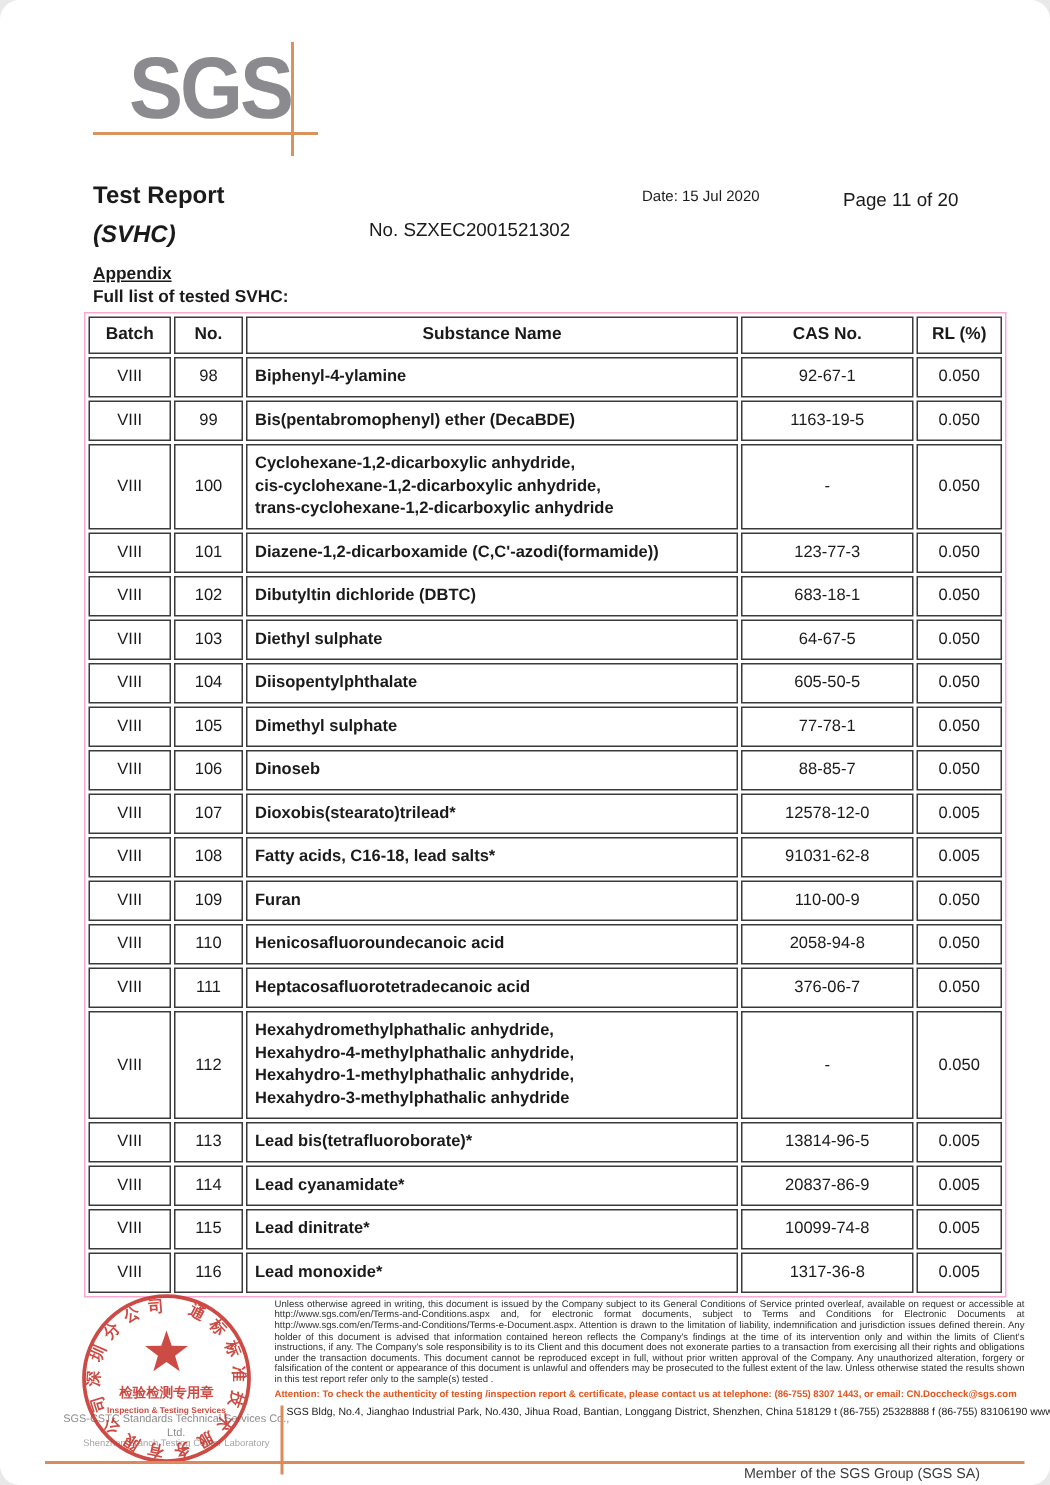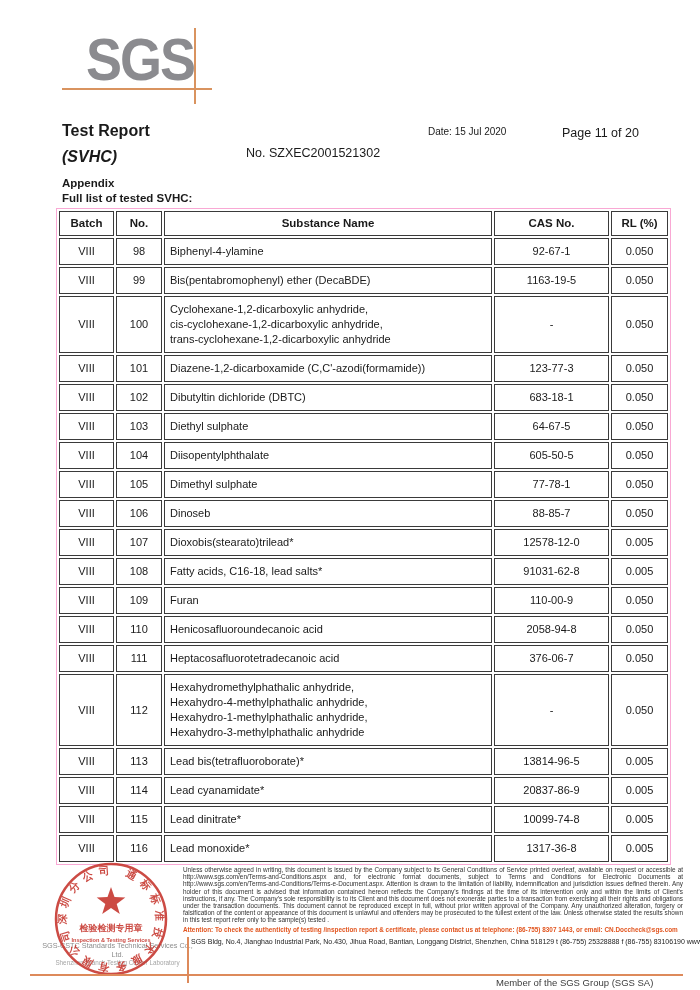--- a/index.html
+++ b/index.html
@@ -1,50 +1,51 @@
 <!DOCTYPE html>
 <html><head>
 <meta charset="utf-8">
 <style>
   html,body{margin:0;padding:0;background:#e9e9e9;}
   .page{
     position:relative;width:700px;height:990px;background:#ffffff;
     font-family:"Liberation Sans",sans-serif;color:#1a1a1a;overflow:hidden;
     margin:0 auto;
+    border-radius:13px;
   }
   
   .logo-text{
     position:absolute;left:86px;top:26px;
     font-size:54px;font-weight:700;letter-spacing:-2px;
     color:#8b8b8f;transform:scaleY(1.08);transform-origin:top left;
   }
   .logo-hline{position:absolute;left:62px;top:88px;width:150px;height:2px;background:#d9935f;}
   .logo-vline{position:absolute;left:194px;top:28px;width:2px;height:76px;background:#d9935f;}
   
   .hdr-title{position:absolute;left:62px;top:122px;font-size:16px;font-weight:700;}
   .hdr-title2{position:absolute;left:62px;top:148px;font-size:16px;font-weight:700;font-style:italic;}
   .hdr-no{position:absolute;left:246px;top:126px;font-size:12.5px;margin-top:20px;}
   .hdr-date{position:absolute;left:428px;top:126px;font-size:10px;}
   .hdr-page{position:absolute;left:562px;top:126px;font-size:12.5px;}
-  .appendix{position:absolute;left:62px;top:177px;font-size:11.5px;font-weight:700;}
+  .appendix{position:absolute;left:62px;top:177px;font-size:11.5px;font-weight:700;text-decoration:underline;}
   .fulllist{position:absolute;left:62px;top:192px;font-size:11.5px;font-weight:700;}
   
   .svhc-table{
     position:absolute;left:56px;top:208px;width:602px;
     border-collapse:separate;border-spacing:2px;
     border:1px solid #f9a8d4;table-layout:fixed;
     font-size:11px;
   }
   .svhc-table th,.svhc-table td{
     border:1px solid #3a3a3a;padding:5px 3px;line-height:15px;
     overflow:hidden;
   }
   .svhc-table th{font-size:11.5px;font-weight:700;text-align:center;padding:4px 2px;}
   .c-batch,.c-no,.c-cas,.c-rl{text-align:center;}
-  .c-sub{text-align:left;padding-left:5px !important;white-space:pre-line;}
+  .c-sub{text-align:left;padding-left:5px !important;white-space:pre-line;font-weight:bold;}
   
   .disc-col{position:absolute;left:183px;top:866px;width:500px;}
   .disclaimer{
     font-size:6.4px;line-height:7.2px;text-align:justify;color:#333;margin:0;
   }
   .attention{
     font-size:6.4px;line-height:7.4px;color:#e2551f;font-weight:700;margin:2px 0 0 0;
   }
   .addr{font-size:7px;line-height:11px;color:#222;margin:3px 0 0 8px;white-space:nowrap;}
   .addr-cn{font-size:7.5px;line-height:11px;color:#222;margin:0 0 0 8px;white-space:nowrap;}

